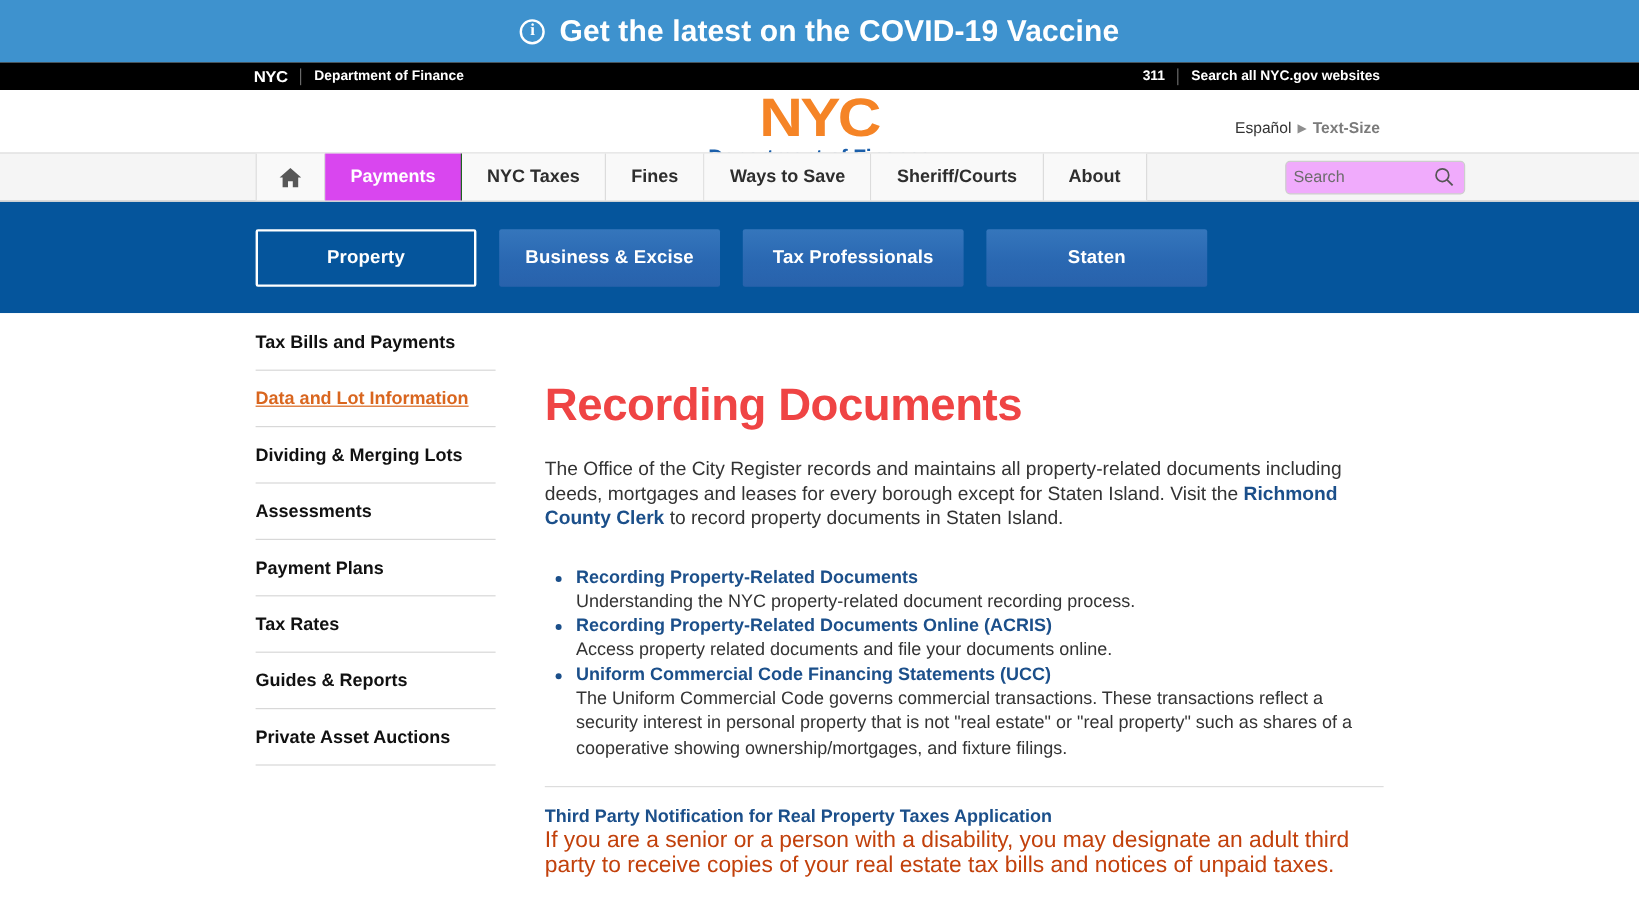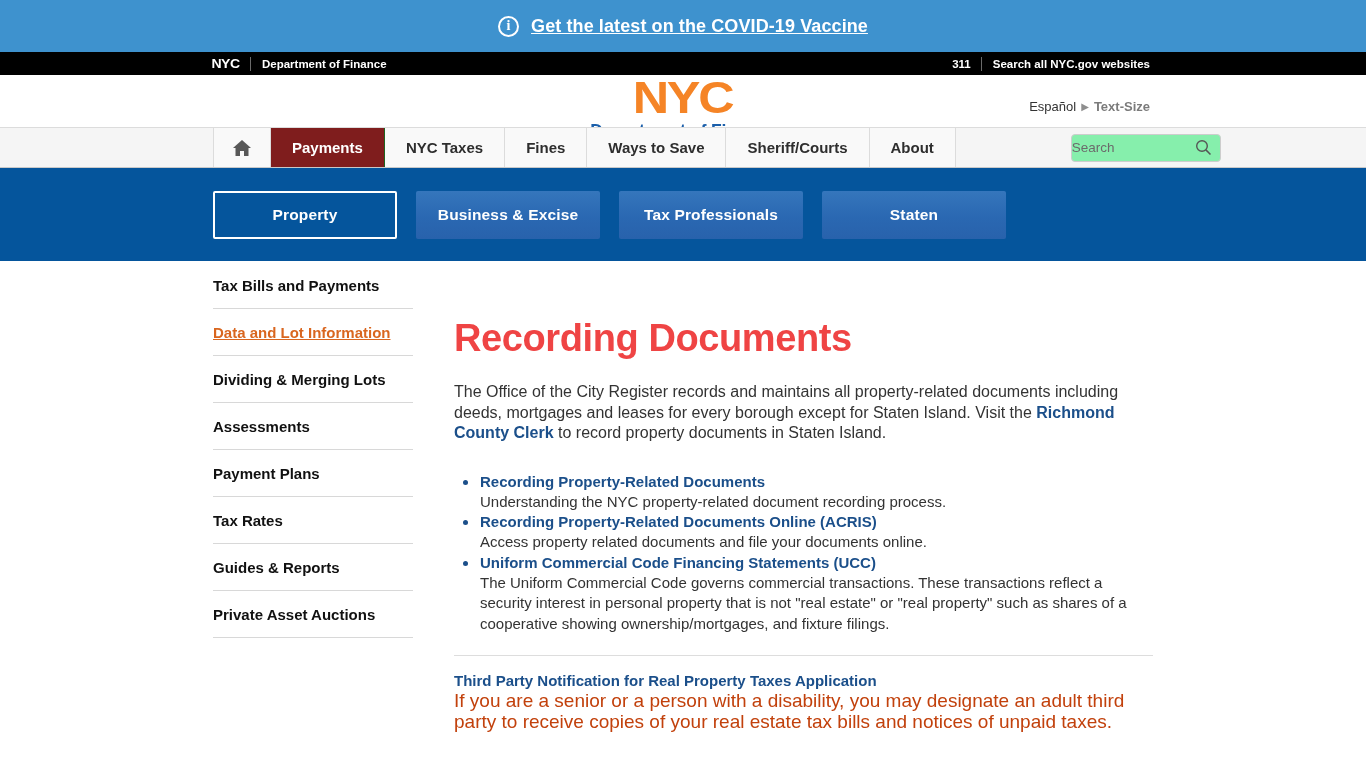--- a/index.html
+++ b/index.html
@@ -26,23 +26,22 @@
     color: #ffffff;
     font-size: 14px;
     font-weight: bold;
     font-family: "Liberation Serif", serif;
     display: flex; align-items: center; justify-content: center;
     line-height: 1;
     flex: none;
   }
   .covid-link {
     color: #ffffff;
-    font-size: 18px;
-    font-weight: bold;
-    text-decoration: underline;
+    font-size: 25px;
+    font-weight: bold;
     letter-spacing: .1px;
     cursor: pointer;
   }
 
   
   .black-bar {
     height: 23px;
     background: #000000;
     display: flex;
     align-items: center;
@@ -123,33 +122,33 @@
     display: flex; align-items: center; justify-content: center;
     padding: 0 21px;
     font-size: 15px;
     font-weight: bold;
     color: #2e2e2e;
     border-right: 1px solid #dcdcdc;
     cursor: pointer;
     background: #f9f9f9;
   }
   .nav-item.home { padding: 0 18px; border-left: 1px solid #dcdcdc; }
-  .nav-item.active { background: #7f1d1d; color: #ffffff; border-right-color: #1f6420; }
+  .nav-item.active { background: #d946ef; color: #ffffff; border-right-color: #1f6420; }
   .home-icon { display: block; }
   .search-wrap {
     display: flex; align-items: center;
     margin-left: 115px;
   }
   .search-box {
     width: 150px; height: 28px;
-    background: #86efac;
+    background: #f0abfc;
     border: 1px solid #cdcdcd;
     border-radius: 4px;
     display: flex; align-items: center;
-    padding: 0 8px 0 0;
+    padding: 0 8px 0 6px;
   }
   .search-box input {
     border: none; outline: none;
     font-size: 13.5px;
     color: #555;
     font-family: "Liberation Sans", sans-serif;
     width: 110px;
     background: transparent;
   }
   .search-box input::placeholder { color: #6b6b6b; }

